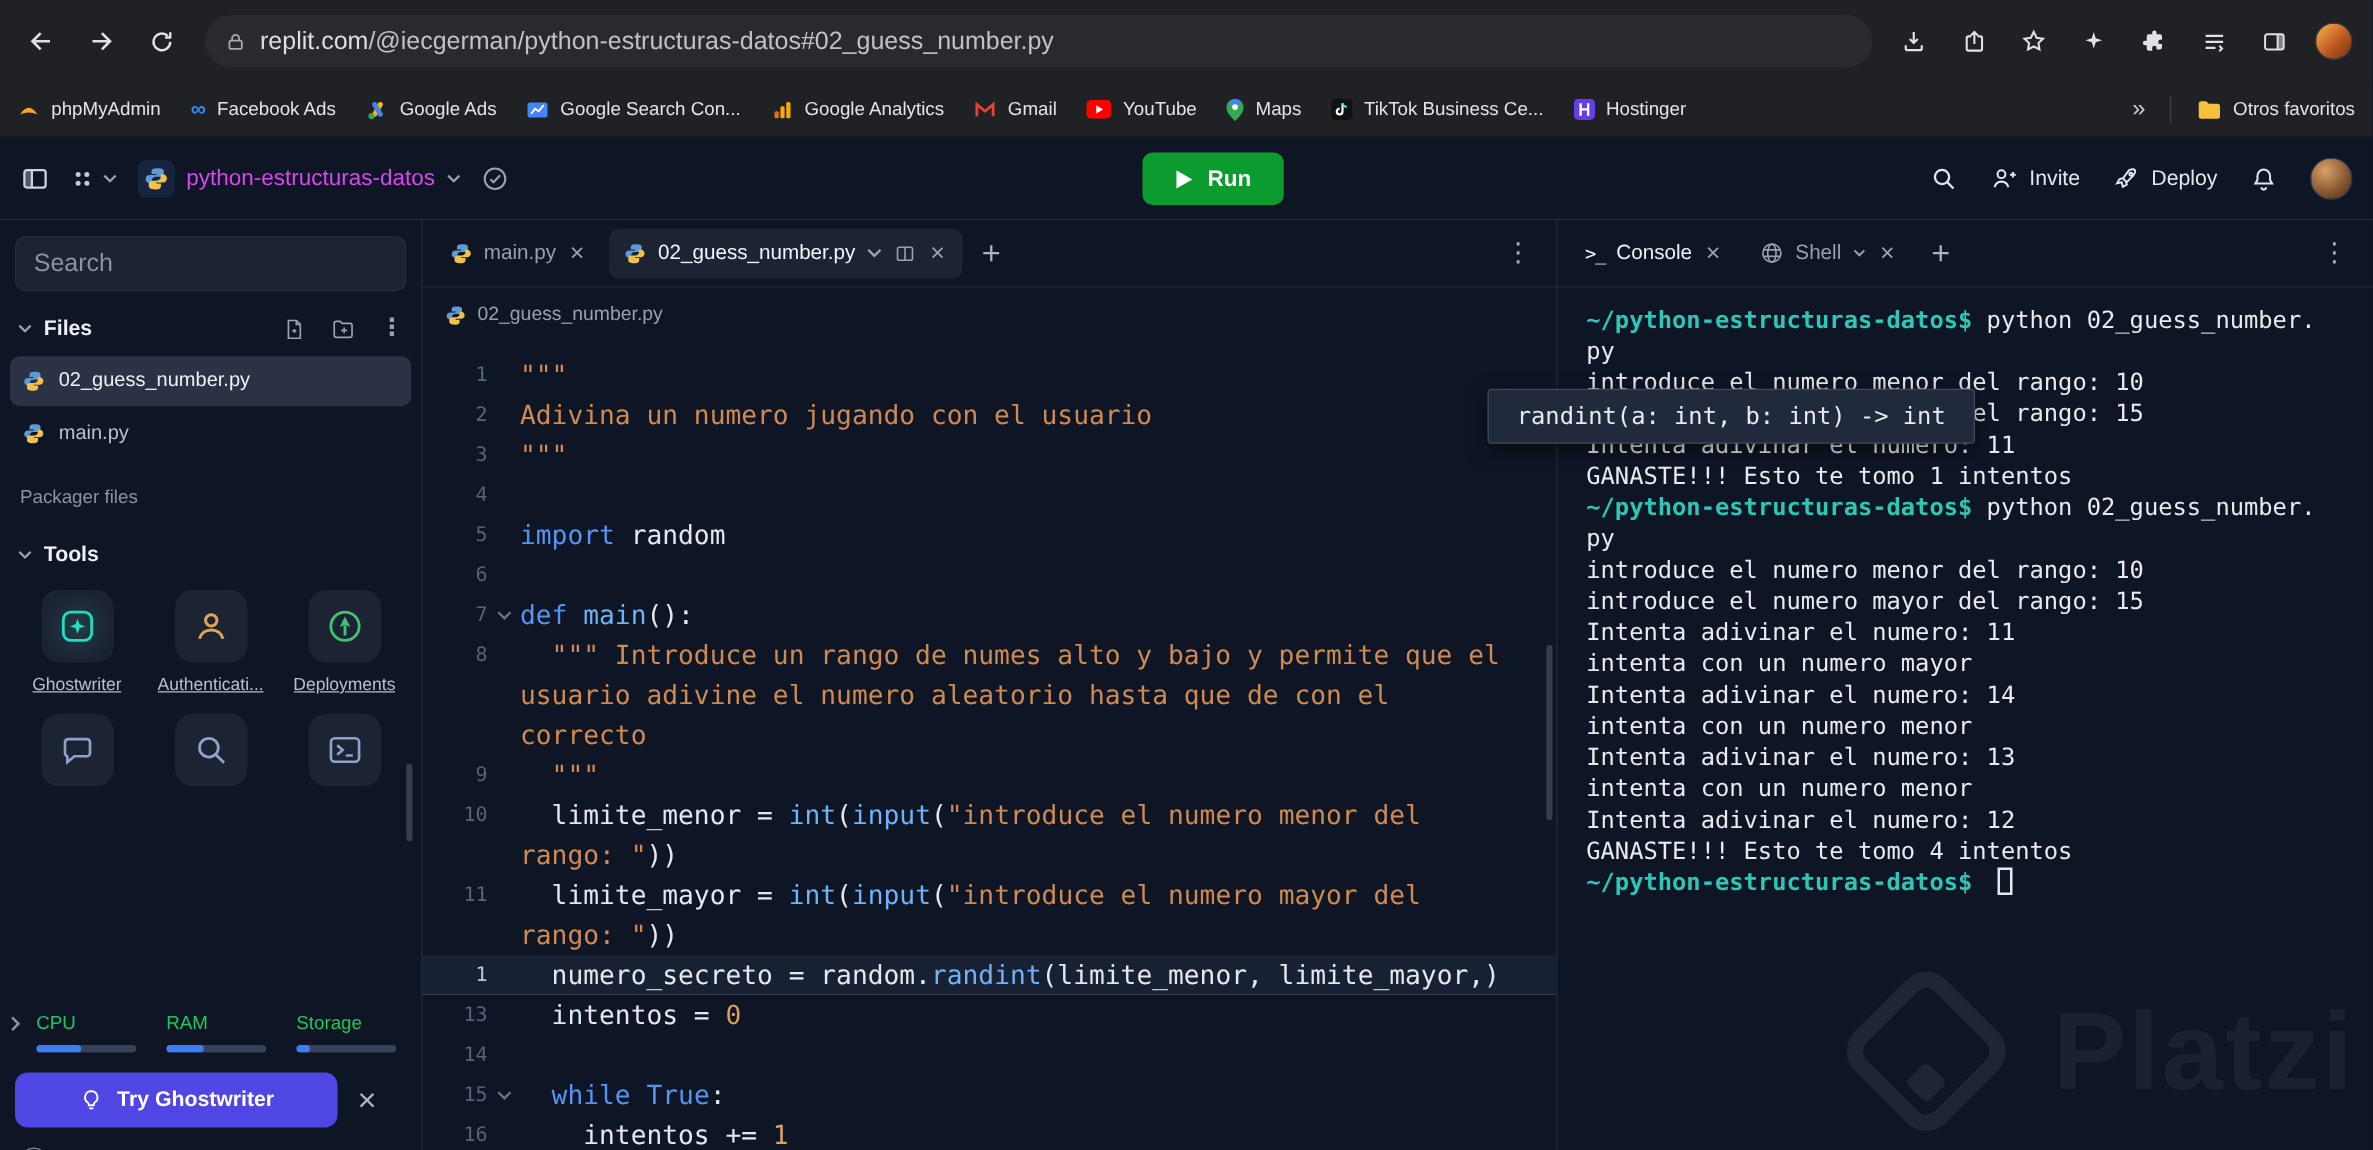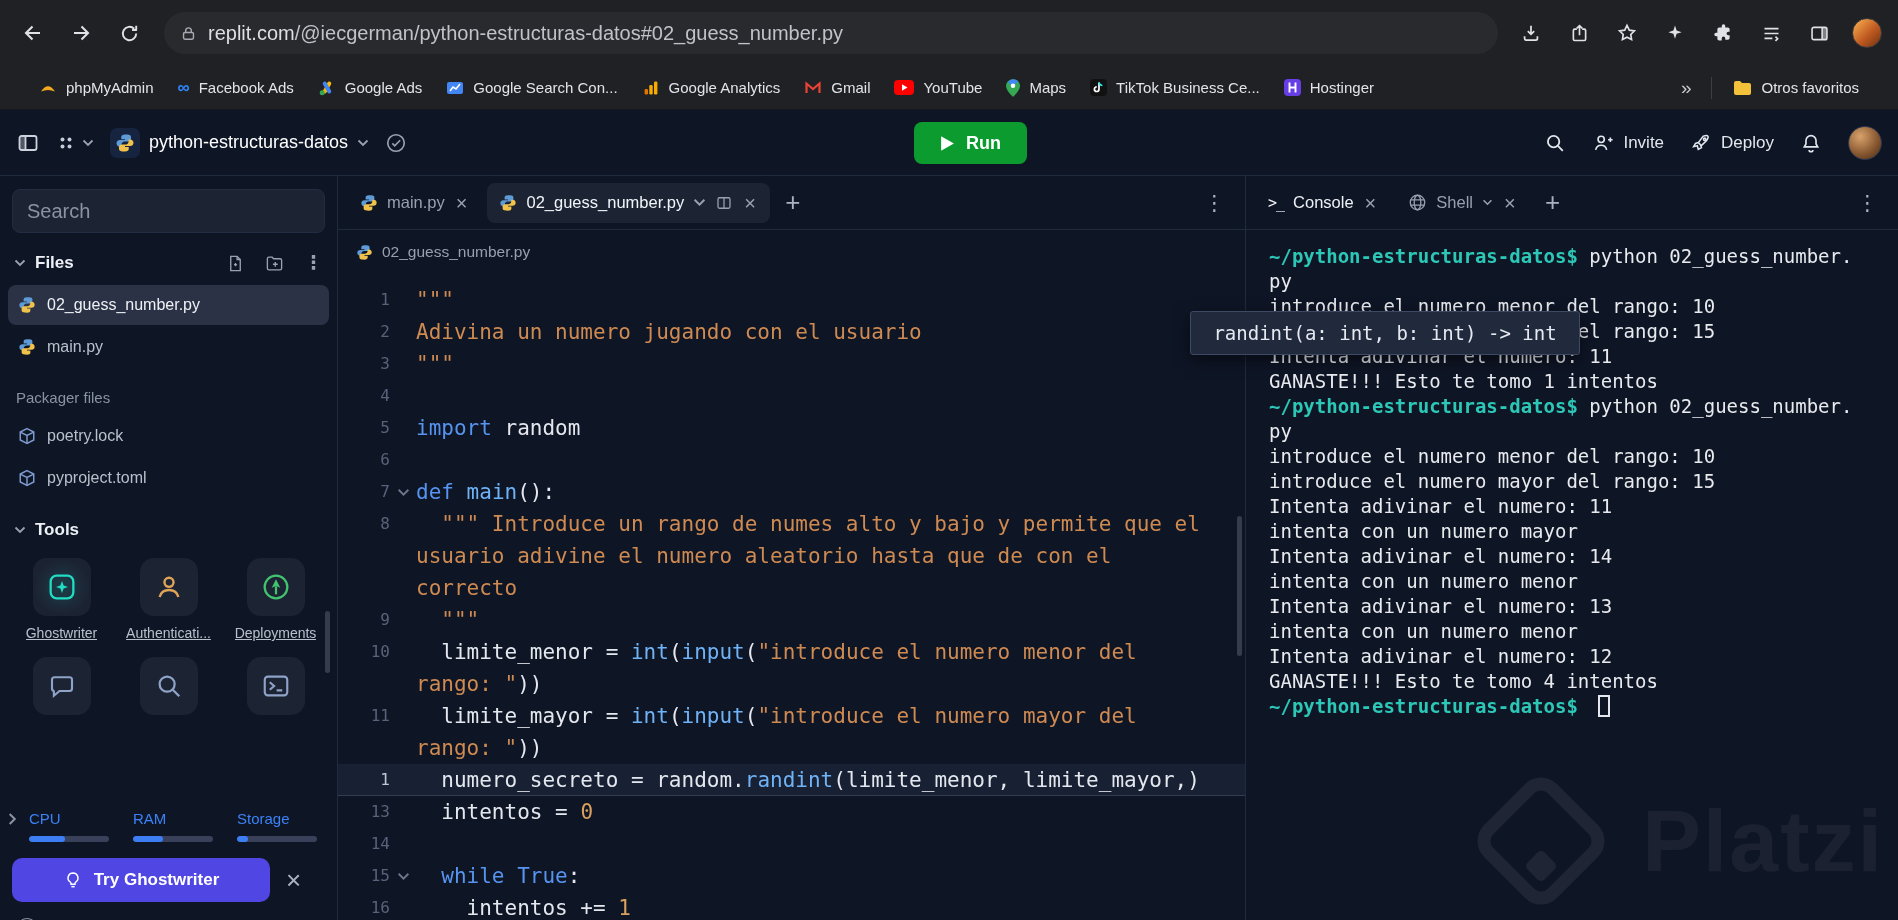--- a/index.html
+++ b/index.html
@@ -20,34 +20,34 @@
   .omnibox { flex:1; min-width:0; height:42px; margin:0 10px; background:#292a2d; border-radius:21px;
     display:flex; align-items:center; gap:11px; padding:0 16px; }
   .url { font-size:20px; white-space:nowrap; overflow:hidden; color:#dcdfe3; }
   .url .path { color:#bfc3c9; }
   .toolbar-right { display:flex; align-items:center; gap:6px; }
   .tb-btn { width:42px; height:42px; display:flex; align-items:center; justify-content:center; color:#dfe2e6; border-radius:50%; }
   .browser-avatar { width:30px; height:30px; border-radius:50%; margin:0 6px;
     background: linear-gradient(135deg,#f2a44a 10%, #c05a21 55%, #6e3410); border:1.5px solid #3a3b3e; }
 
   .bookmarks-bar { position:absolute; top:66px; left:0; right:0; height:44px; background:#202124;
-    display:flex; align-items:center; padding:0 28px; gap:2px; z-index:6; border-bottom:1px solid #17181b; }
+    display:flex; align-items:center; padding:0 3px; gap:2px; z-index:6; border-bottom:1px solid #17181b; }
   #bookmarks { display:flex; align-items:center; gap:2px; min-width:0; overflow:hidden; }
   .bookmark { display:flex; align-items:center; gap:9px; padding:5px 11px; border-radius:8px;
     color:#e2e4e8; font-size:15px; white-space:nowrap; }
   .bm-spacer { flex:1; }
   .overflow-chevron { color:#c7cace; font-size:19px; padding:0 10px; }
   .bm-divider { width:1px; height:22px; background:#3c4043; margin:0 8px; }
 
   
   .replit-header { position:absolute; top:110px; left:0; right:0; height:66px; background:#0e1525;
     border-bottom:1px solid #202b3d; display:flex; align-items:center; padding:0 16px; gap:16px; z-index:5; }
   .hdr-btn { display:flex; align-items:center; gap:6px; color:#c6ccd6; }
   .proj-tile { width:30px; height:30px; border-radius:7px; background:#16243f; display:flex; align-items:center; justify-content:center; }
-  .project-name { font-size:18px; color:#ffffff; display:flex; align-items:center; gap:9px; }
+  .project-name { font-size:18px; color:#d946ef; display:flex; align-items:center; gap:9px; }
   .run-btn { position:absolute; left:914px; top:12px; height:42px; padding:0 26px;
     background: var(--run-green,#0c9b2e); border-radius:8px; display:flex; align-items:center; gap:11px;
     color:#fff; font-size:18px; font-weight:700; }
   .hdr-right { margin-left:auto; display:flex; align-items:center; gap:26px; color:#e2e6ed; font-size:17px; }
   .hdr-action { display:flex; align-items:center; gap:9px; }
   .replit-avatar { width:34px; height:34px; border-radius:50%;
     background: radial-gradient(circle at 35% 30%, #d8a26b, #8a5a33 55%, #46290f); border:1px solid #2c3850; }
 
   
   .workspace { position:absolute; top:176px; left:0; right:0; bottom:0; }
@@ -70,21 +70,21 @@
   .sub-label { padding:20px 16px 8px; color:#8a93a3; font-size:15px; flex:none; }
   .tools-grid { display:grid; grid-template-columns:repeat(3,1fr); row-gap:16px; padding:8px 8px 0; justify-items:center; flex:none; }
   .tool { display:flex; flex-direction:column; align-items:center; gap:9px; width:100%; }
   .tool-sq { width:58px; height:58px; border-radius:14px; background:#1c2333; display:flex; align-items:center; justify-content:center; }
   .tool-label { font-size:14px; color:#b9c0cc; max-width:100px; overflow:hidden; text-overflow:ellipsis; white-space:nowrap;text-decoration:underline; }
   .flex-spacer { flex:1 1 auto; }
   .meters { display:flex; align-items:flex-start; padding:10px 8px 0 8px; flex:none; }
   .meters-chevron { color:#8a93a3; margin-top:2px; }
   #meters-list { display:flex; flex:1; }
   .meter { flex:1; display:flex; flex-direction:column; gap:9px; padding-left:12px; }
-  .meter-label { font-size:15px; color:#3b82f6; }
+  .meter-label { font-size:15px; color:#22c55e; }
   .meter-bar { width:80px; height:6px; border-radius:3px; background:#39415a; overflow:hidden; }
   .meter-fill { height:100%; border-radius:3px; background: var(--accent-blue,#3d7ef5); }
   .cta-row { display:flex; align-items:center; gap:16px; padding:16px 12px 0; flex:none; }
   .cta-btn { width:258px; height:44px; border-radius:10px; background: var(--cta-indigo,#5046e4); color:#fff;
     display:flex; align-items:center; justify-content:center; gap:11px; font-size:17px; font-weight:600; }
   .cta-close { color:#aab1bf; font-size:26px; line-height:1; }
   .help-row { display:flex; align-items:center; gap:11px; padding:16px 16px 0; color:#b9c0cc; font-size:16px;
     flex:none; margin-bottom:-20px; }
   .q-circle { width:22px; height:22px; border:1.6px solid #8e96a6; border-radius:50%; display:flex;
     align-items:center; justify-content:center; font-size:14px; color:#b9c0cc; }
@@ -470,40 +470,20 @@
           <span class="icon">
             <svg width="18" height="18" viewBox="0 0 16 16">
               <path fill="#5e9bd6" d="M7.9 1.2c-1.8 0-2.9.8-2.9 2v1.7h3v.7H3.9c-1.6 0-2.7 1-2.7 2.6s1.1 2.7 2.7 2.7h1.2V9.2c0-1.4 1.2-2.5 2.6-2.5h3.2c1 0 1.9-.9 1.9-2V3.2c0-1.2-1.1-2-2.9-2z"></path>
               <path fill="#f0c24b" d="M8.1 14.8c1.8 0 2.9-.8 2.9-2v-1.7H8v-.7h4.1c1.6 0 2.7-1 2.7-2.6S13.7 5.1 12.1 5.1h-1.2v1.6c0 1.4-1.2 2.5-2.6 2.5H5.1c-1 0-1.9.9-1.9 2v1.5c0 1.2 1.1 2 2.9 2z"></path>
             </svg>
           </span>
           <span>main.py</span>
         </div>
       </div>
     <div class="sub-label">Packager files</div>
-    <div id="packager-list">
-        <div class="file-row">
-          <span class="icon">
-            <svg width="18" height="18" viewBox="0 0 16 16" fill="none" stroke="#7e9bd0" stroke-width="1.3">
-              <path d="M8 1.5 14 4.5v7L8 14.5l-6-3v-7z"></path>
-              <path d="M2 4.5 8 7.5l6-3M8 7.5v7"></path>
-            </svg>
-          </span>
-          <span>poetry.lock</span>
-        </div>
-        <div class="file-row">
-          <span class="icon">
-            <svg width="18" height="18" viewBox="0 0 16 16" fill="none" stroke="#7e9bd0" stroke-width="1.3">
-              <path d="M8 1.5 14 4.5v7L8 14.5l-6-3v-7z"></path>
-              <path d="M2 4.5 8 7.5l6-3M8 7.5v7"></path>
-            </svg>
-          </span>
-          <span>pyproject.toml</span>
-        </div>
-      </div>
     <div class="section-header">
       <span class="icon dim">
           <svg width="12" height="8" viewBox="0 0 12 8" fill="none" stroke="currentColor" stroke-width="1.8">
             <path d="M1.5 1.5 6 6l4.5-4.5"></path>
           </svg>
         </span>
       <span>Tools</span>
     </div>
     <div class="tools-grid" id="tools-grid">
         <div class="tool">

